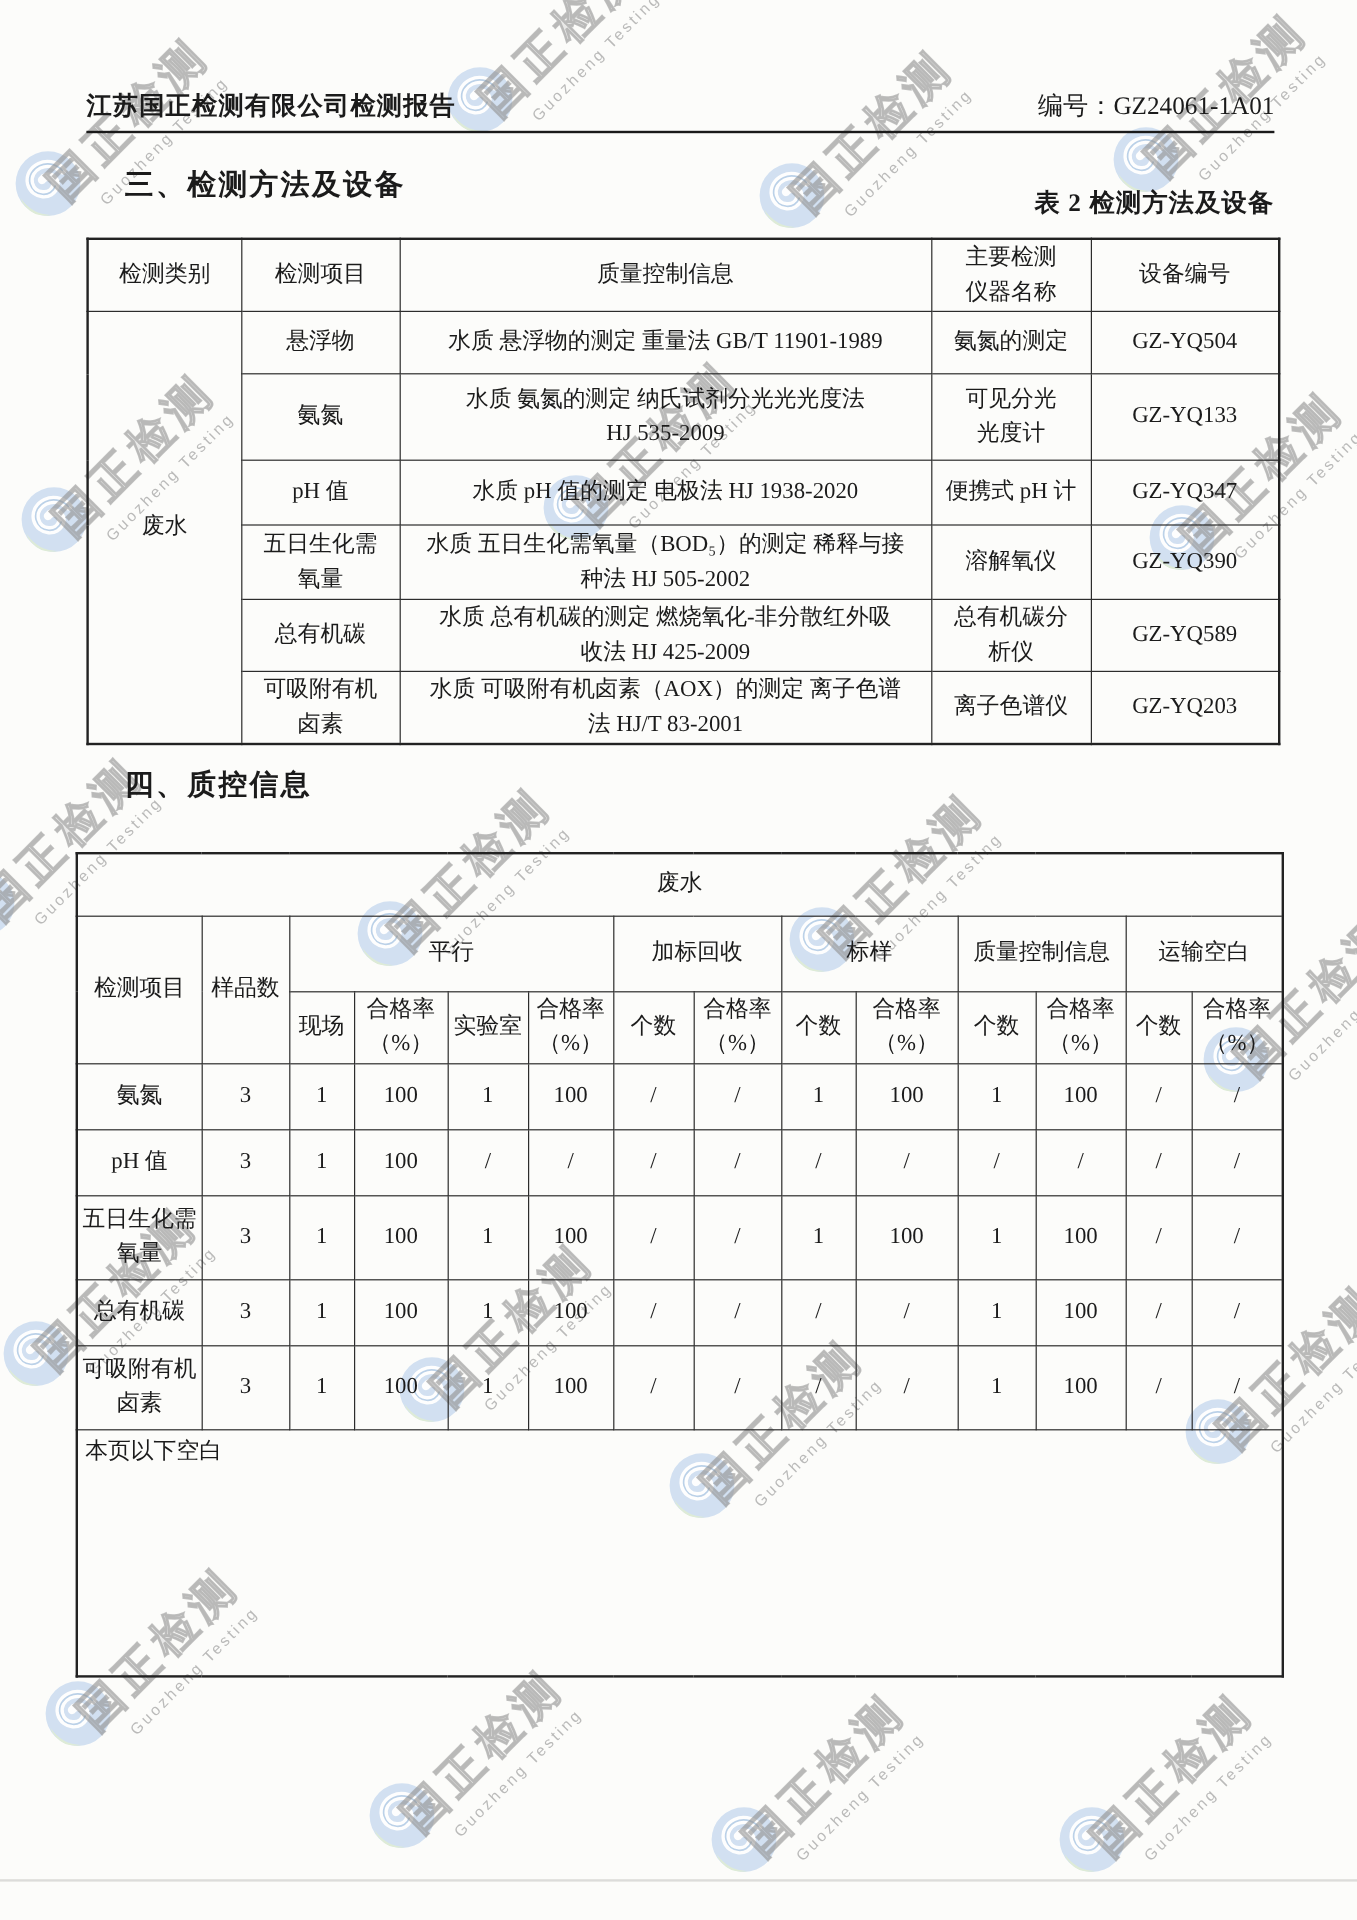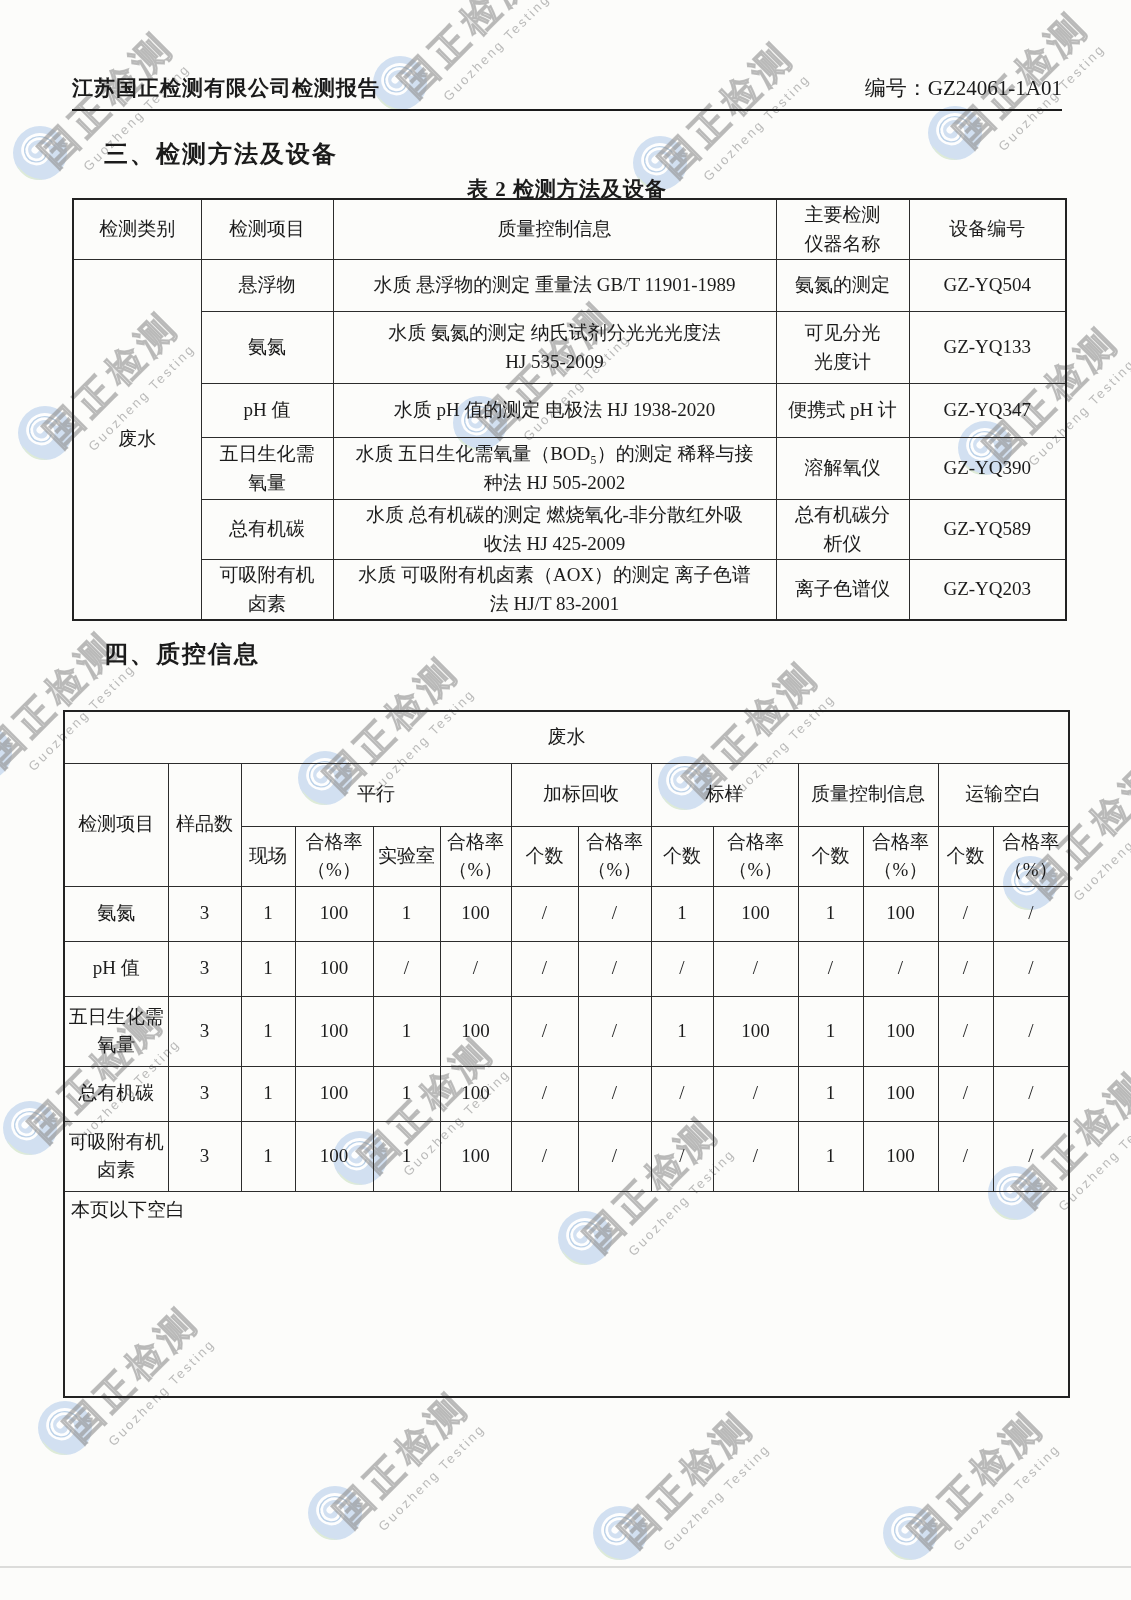--- a/index.html
+++ b/index.html
@@ -37,21 +37,21 @@
   .doc-header .title{font-size:21px;font-weight:bold;letter-spacing:1px;}
   .doc-header .number{font-size:21px;}
   .section-heading{
     position:absolute;left:104px;font-size:24px;font-weight:bold;letter-spacing:2px;
   }
   #sec3-heading{top:138px;}
   #sec4-heading{top:638px;}
   .table-caption{
     position:absolute;text-align:center;font-size:21px;font-weight:bold;letter-spacing:1px;
   }
-  #tbl2-caption{left:72px;width:990px;top:175px;}
+  #tbl2-caption{left:72px;width:990px;top:155px;text-align:right;}
   #tbl3-caption{left:63px;width:1005px;top:677px;}
   table{border-collapse:collapse;table-layout:fixed;position:absolute;background:transparent;}
   td,th{
     border:1.6px solid #2c2c2c;text-align:center;vertical-align:middle;
     font-size:19px;font-weight:normal;padding:1px 3px;line-height:1.5;
     overflow:hidden;
   }
   .pre{white-space:pre-line;}
   #table2{left:72px;top:198px;width:993px;border:2px solid #222;}
   #table3{left:63px;top:710px;width:1005px;border:2px solid #222;}

